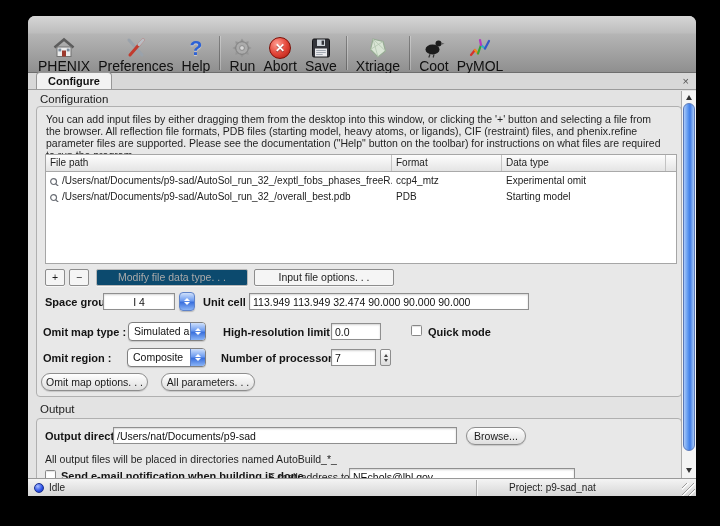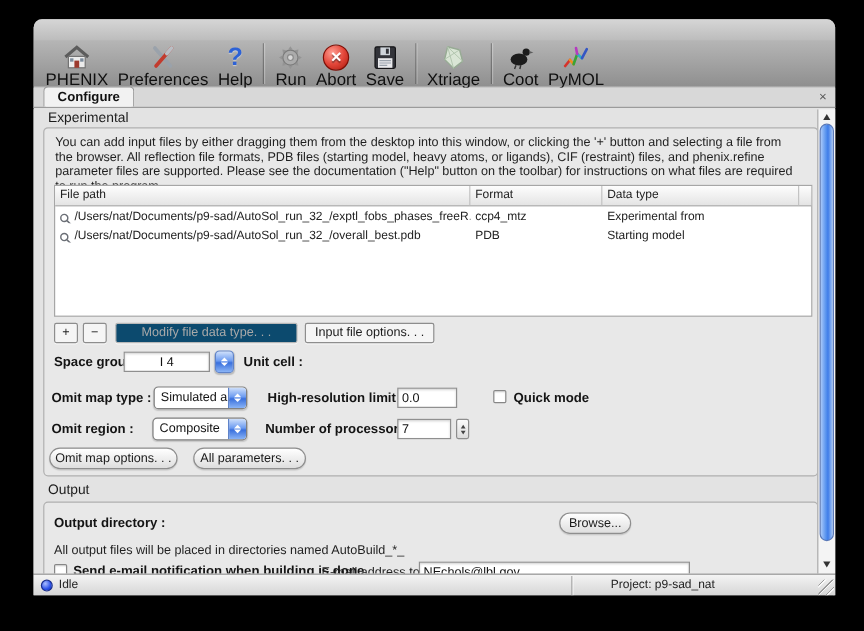--- a/index.html
+++ b/index.html
@@ -292,21 +292,21 @@
     </div>
   </div>
 
   <div id="tabstrip">
     <div id="tab-configure">Configure</div>
     <div id="tab-close">×</div>
   </div>
 
   <div id="content">
 
-    <div class="section-label" style="left:12px; top:2px;">Experimental</div>
+    <div class="section-label" style="left:12px; top:2px;">Configuration</div>
 
     <div class="groupbox" id="box-config">
       <div class="desc" style="left:9px; top:6px; width:616px;">You can add input files by either dragging them from the desktop into this window, or clicking the '+' button and selecting a file from the browser. All reflection file formats, PDB files (starting model, heavy atoms, or ligands), CIF (restraint) files, and phenix.refine parameter files are supported.  Please see the documentation ("Help" button on the toolbar) for instructions on what files are required to run the program.</div>
 
       <div id="file-table">
         <div class="thead">
           <div class="th col-path">File path</div>
           <div class="th col-format">Format</div>
           <div class="th col-type">Data type</div>
           <div class="th col-pad"></div>
@@ -315,49 +315,50 @@
           <div class="td path">
             <span class="mag">
               <svg width="11" height="11" viewBox="0 0 12 12">
                   <circle cx="5" cy="5" r="3.2" fill="none" stroke="#6b6f76" stroke-width="1.3"></circle>
                   <path d="M7.5 7.5L11 11" stroke="#6b6f76" stroke-width="1.4"></path>
                 </svg>
             </span>
             <span>/Users/nat/Documents/p9-sad/AutoSol_run_32_/exptl_fobs_phases_freeR...</span>
           </div>
           <div class="td fmt">ccp4_mtz</div>
-          <div class="td typ">Experimental from</div>
+          <div class="td typ">Experimental omit</div>
         </div>
         <div class="trow">
           <div class="td path">
             <span class="mag">
               <svg width="11" height="11" viewBox="0 0 12 12">
                   <circle cx="5" cy="5" r="3.2" fill="none" stroke="#6b6f76" stroke-width="1.3"></circle>
                   <path d="M7.5 7.5L11 11" stroke="#6b6f76" stroke-width="1.4"></path>
                 </svg>
             </span>
             <span>/Users/nat/Documents/p9-sad/AutoSol_run_32_/overall_best.pdb</span>
           </div>
           <div class="td fmt">PDB</div>
           <div class="td typ">Starting model</div>
         </div>
       </div>
 
       <div class="btn-square" style="left:8px; top:162px; width:20px;">+</div>
       <div class="btn-square" style="left:32px; top:162px; width:20px;">−</div>
       <div class="btn-square disabled" style="left:59px; top:162px; width:152px;">Modify file data type. . .</div>
-      <div class="btn-square" style="left:217px; top:162px; width:108px;">Input file options. . .</div>
+      <div class="btn-square" style="left:217px; top:162px; width:140px;">Input file options. . .</div>
 
       <div class="blabel" style="left:8px; top:189px;">Space group :</div>
       <input class="field" style="left: 66px; top: 186px; width: 72px; text-align: center;" readonly="" value="I 4">
       <div class="stepper" style="left:142px; top:185px;">
           <span class="arr up"></span>
           <span class="arr dn"></span>
         </div>
       <div class="blabel" style="left:166px; top:189px;">Unit cell :</div>
+      <input class="field" style="left: 212px; top: 186px; width: 280px;" readonly="" value="113.949 113.949 32.474 90.000 90.000 90.000">
 
       <div class="blabel" style="left:6px; top:219px;">Omit map type :</div>
       <div class="combo" style="left:91px; top:215px; width:78px;">
         <span class="val">Simulated a...</span>
         <span class="cap">
             <span class="arr up"></span>
             <span class="arr dn"></span>
           </span>
       </div>
       <div class="blabel" style="left:186px; top:219px;">High-resolution limit :</div>
@@ -381,20 +382,21 @@
         </div>
 
       <div class="btn-pill" style="left:4px; top:266px; width:107px;">Omit map options. . .</div>
       <div class="btn-pill" style="left:124px; top:266px; width:94px;">All parameters. . .</div>
     </div>
 
     <div class="section-label" style="left:12px; top:312px;">Output</div>
 
     <div class="groupbox" id="box-output">
       <div class="blabel" style="left:8px; top:11px;">Output directory :</div>
+      <input class="field" style="left: 76px; top: 8px; width: 344px;" readonly="" value="/Users/nat/Documents/p9-sad">
       <div class="btn-pill" style="left:429px; top:8px; width:60px;">Browse...</div>
       <div class="note-text" style="left:8px; top:34px;">All output files will be placed in directories named AutoBuild_*_</div>
       <div class="chk" style="left:8px; top:51px;"></div>
       <div class="blabel" style="left:24px; top:51px;">Send e-mail notification when building is done</div>
       <div class="note-text" style="left:231px; top:52px;">E-mail address to use :</div>
       <input class="field" style="left: 312px; top: 49px; width: 226px;" readonly="" value="NEchols@lbl.gov">
     </div>
 
     <div id="scrollbar">
       <div class="sb-arrow top">

